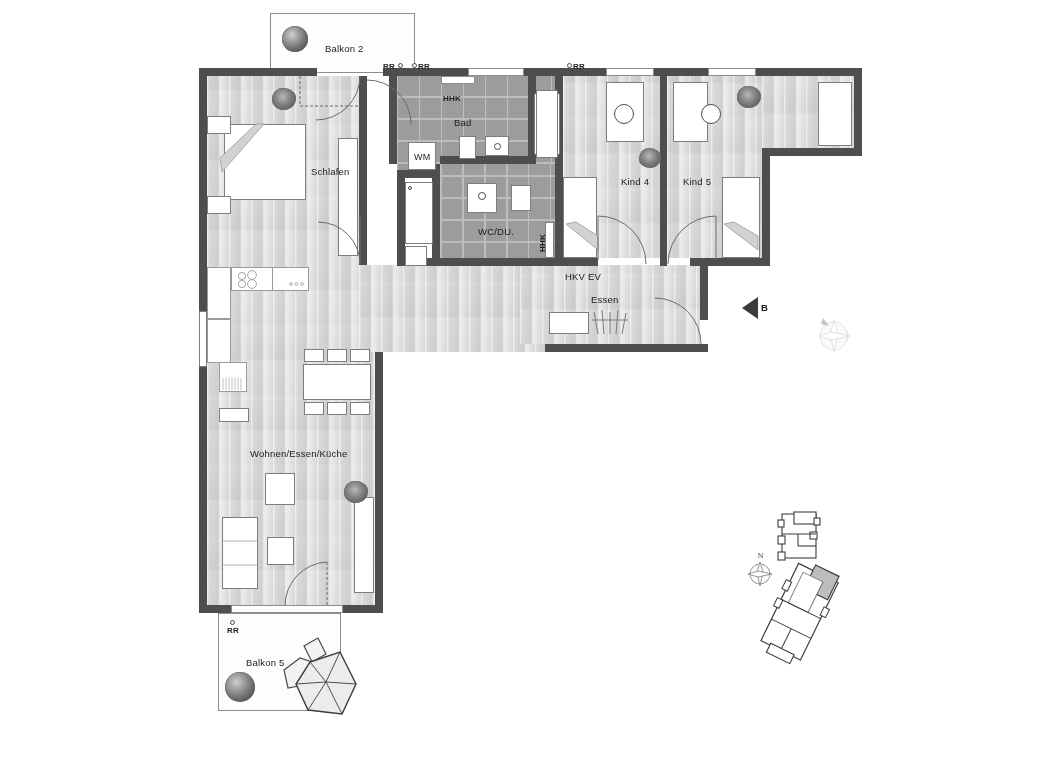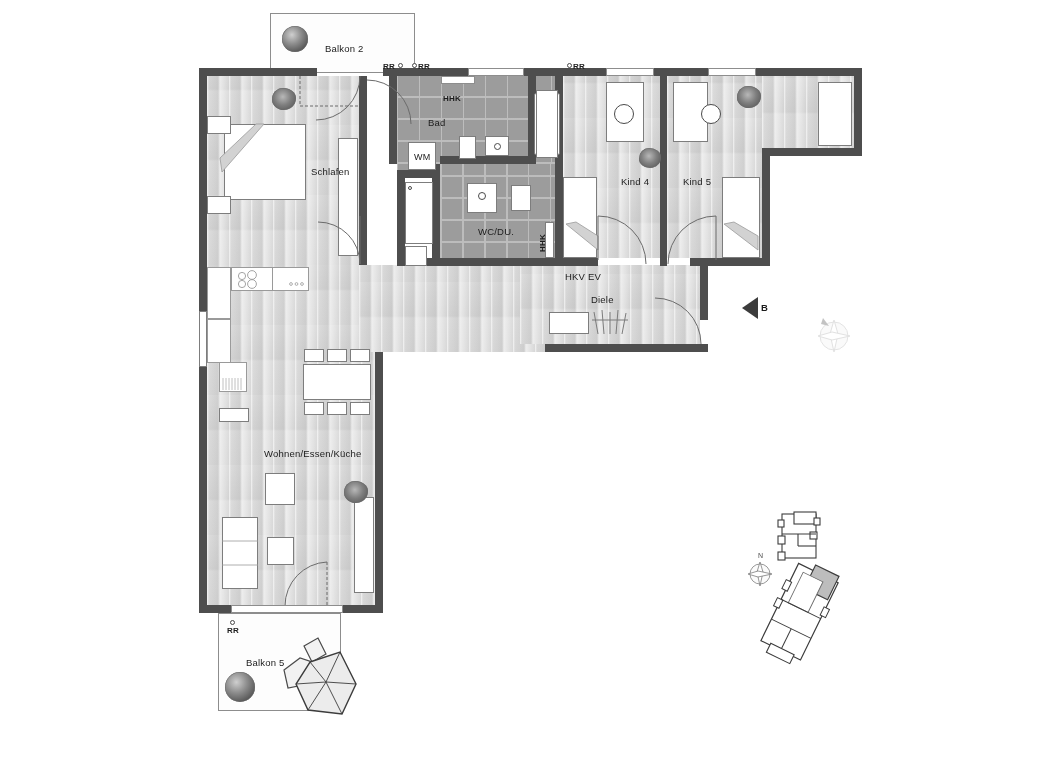--- a/index.html
+++ b/index.html
@@ -132,21 +132,21 @@
     <path d="M44,0 A44,44 0 0,1 0,44" fill="none" stroke="#6b6b6b" stroke-width="1"></path>
   </svg>
   <svg class="abs" style="left:318px;top:216px;width:44px;height:48px;">
     <path d="M42,48 A42,42 0 0,0 0,6" fill="none" stroke="#6b6b6b" stroke-width="1"></path>
     <line x1="42" y1="0" x2="42" y2="48" stroke="#6b6b6b" stroke-width="1"></line>
   </svg>
   <svg class="abs" style="left:367px;top:80px;width:44px;height:48px;">
     <path d="M0,0 A44,44 0 0,1 44,44" fill="none" stroke="#6b6b6b" stroke-width="1"></path>
   </svg>
 
-  <div class="lbl" style="left:428px;top:117px;">Bad</div>
+  <div class="lbl" style="left:454px;top:117px;">Bad</div>
   <div class="abs furn" style="left:408px;top:142px;width:28px;height:28px;"></div>
   <div class="lbl sm" style="left:414px;top:152px;font-weight:normal;font-size:9px;">WM</div>
   <div class="abs furn" style="left:459px;top:136px;width:17px;height:23px;"></div>
   <div class="abs furn" style="left:485px;top:136px;width:24px;height:20px;"></div>
   <div class="abs dot" style="left:494px;top:143px;width:7px;height:7px;"></div>
   <div class="abs furn" style="left:534px;top:93px;width:26px;height:62px;border-radius:2px;"></div>
   <div class="abs dot" style="left:545px;top:137px;width:5px;height:5px;"></div>
   <div class="abs white" style="left:441px;top:76px;width:34px;height:8px;border:1px solid #8d8d8d;"></div>
   <div class="lbl sm" style="left:443px;top:94px;">HHK</div>
 
@@ -182,40 +182,40 @@
     <polygon points="0,2 34,28 34,14 10,0" fill="#d2d2d2" stroke="#9a9a9a" stroke-width="0.8"></polygon>
   </svg>
   <div class="abs plant leafy" style="left:737px;top:86px;width:24px;height:22px;"></div>
   <div class="abs furn" style="left:818px;top:82px;width:34px;height:64px;"></div>
   <svg class="abs" style="left:668px;top:216px;width:48px;height:48px;">
     <path d="M0,48 A48,48 0 0,1 48,0" fill="none" stroke="#6b6b6b" stroke-width="1"></path>
     <line x1="48" y1="0" x2="48" y2="44" stroke="#6b6b6b" stroke-width="1"></line>
   </svg>
 
   <div class="lbl" style="left:565px;top:271px;">HKV EV</div>
-  <div class="lbl" style="left:591px;top:294px;">Diele</div>
+  <div class="lbl" style="left:591px;top:294px;">Essen</div>
   <div class="abs furn" style="left:549px;top:312px;width:40px;height:22px;"></div>
   <svg class="abs" style="left:592px;top:310px;width:38px;height:26px;">
     <line x1="2" y1="2" x2="6" y2="24" stroke="#7b7b7b" stroke-width="1"></line>
     <line x1="10" y1="0" x2="12" y2="24" stroke="#7b7b7b" stroke-width="1"></line>
     <line x1="18" y1="2" x2="18" y2="24" stroke="#7b7b7b" stroke-width="1"></line>
     <line x1="26" y1="0" x2="24" y2="24" stroke="#7b7b7b" stroke-width="1"></line>
     <line x1="34" y1="3" x2="30" y2="24" stroke="#7b7b7b" stroke-width="1"></line>
     <line x1="0" y1="10" x2="36" y2="10" stroke="#7b7b7b" stroke-width="1"></line>
   </svg>
   <svg class="abs" style="left:655px;top:298px;width:46px;height:46px;">
     <path d="M46,46 A46,46 0 0,0 0,0" fill="none" stroke="#6b6b6b" stroke-width="1"></path>
   </svg>
 
   <svg class="abs" style="left:742px;top:297px;width:16px;height:22px;">
     <polygon points="16,0 16,22 0,11" fill="#3c3c3c"></polygon>
   </svg>
   <div class="lbl" style="left:761px;top:302px;font-weight:bold;">B</div>
 
-  <div class="lbl" style="left:264px;top:448px;">Wohnen/Essen/Küche</div>
+  <div class="lbl" style="left:250px;top:448px;">Wohnen/Essen/Küche</div>
 
   <div class="abs furn-l" style="left:231px;top:267px;width:78px;height:24px;"></div>
   <svg class="abs" style="left:236px;top:271px;width:26px;height:17px;">
     <circle cx="6" cy="5" r="3.6" fill="none" stroke="#9a9a9a" stroke-width="0.9"></circle>
     <circle cx="16" cy="4" r="4.4" fill="none" stroke="#9a9a9a" stroke-width="0.9"></circle>
     <circle cx="6" cy="13" r="3.6" fill="none" stroke="#9a9a9a" stroke-width="0.9"></circle>
     <circle cx="16" cy="13" r="4.4" fill="none" stroke="#9a9a9a" stroke-width="0.9"></circle>
   </svg>
   <div class="abs furn-l" style="left:272px;top:267px;width:37px;height:24px;"></div>
   <svg class="abs" style="left:289px;top:281px;width:16px;height:6px;">

